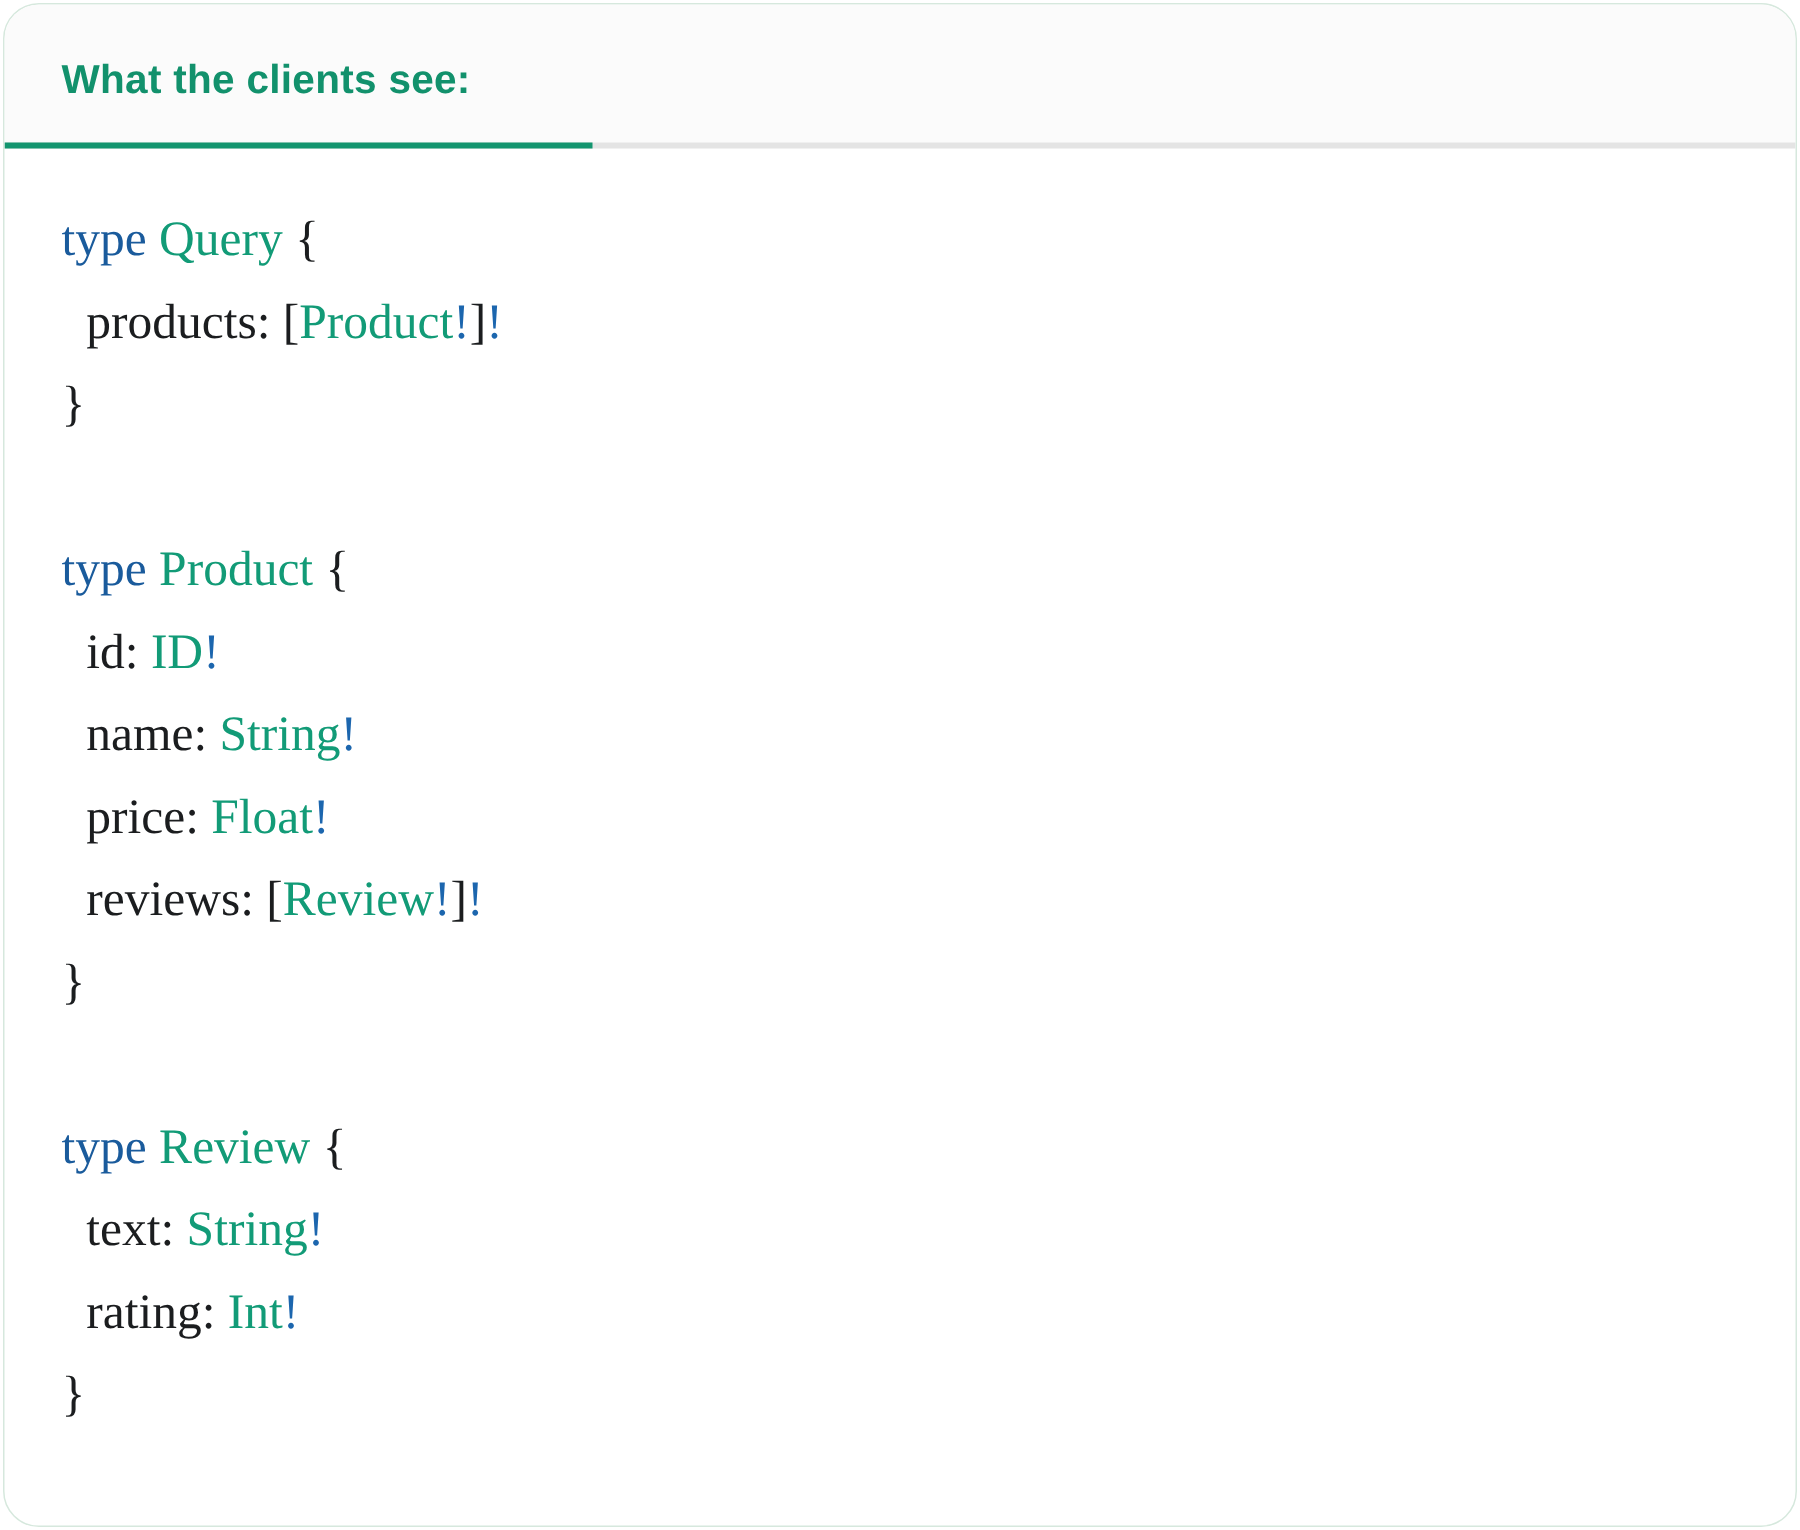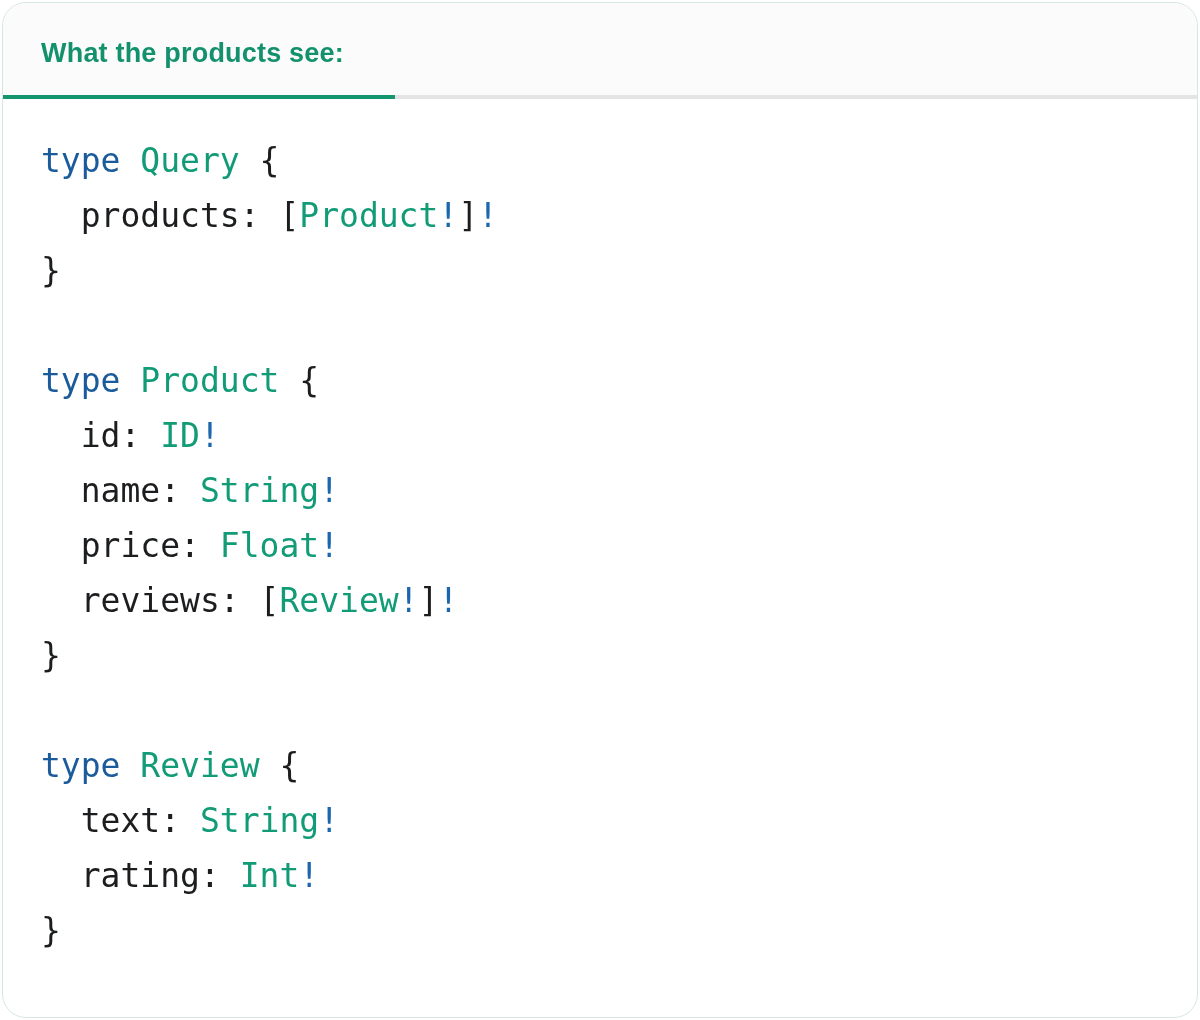--- a/index.html
+++ b/index.html
@@ -51,32 +51,32 @@
   }
   .code {
     margin: 0;
     padding: 34px 38px 40px 38px;
     font-family: "DejaVu Sans Mono", "Liberation Mono", monospace;
     font-size: 33px;
     line-height: 55px;
     color: var(--pl, #1b1d1f);
     white-space: pre;
   }
-  .code-line { min-height: 55px; }
+  .code-line { min-height: 55px; font-family: Liberation Serif, serif; }
   .tok-kw   { color: var(--kw, #1a5b9c); }
   .tok-ty   { color: var(--ty, #129b77); }
   .tok-bang { color: var(--bang, #1c66ae); }
   .tok-pl   { color: var(--pl, #1b1d1f); }
 </style>
 </head>
 <body>
 
 <div class="card">
   <div class="tabbar">
     <div class="tab">
-      <span class="tab-label">What the products see:</span>
+      <span class="tab-label">What the clients see:</span>
     </div>
   </div>
   <div class="divider">
     <div class="active-indicator"></div>
   </div>
   <pre class="code"><code id="code"><div class="code-line"><span class="tok-kw">type</span><span class="tok-pl"> </span><span class="tok-ty">Query</span><span class="tok-pl"> {</span></div><div class="code-line"><span class="tok-pl">  products: [</span><span class="tok-ty">Product</span><span class="tok-bang">!</span><span class="tok-pl">]</span><span class="tok-bang">!</span></div><div class="code-line"><span class="tok-pl">}</span></div><div class="code-line">&nbsp;</div><div class="code-line"><span class="tok-kw">type</span><span class="tok-pl"> </span><span class="tok-ty">Product</span><span class="tok-pl"> {</span></div><div class="code-line"><span class="tok-pl">  id: </span><span class="tok-ty">ID</span><span class="tok-bang">!</span></div><div class="code-line"><span class="tok-pl">  name: </span><span class="tok-ty">String</span><span class="tok-bang">!</span></div><div class="code-line"><span class="tok-pl">  price: </span><span class="tok-ty">Float</span><span class="tok-bang">!</span></div><div class="code-line"><span class="tok-pl">  reviews: [</span><span class="tok-ty">Review</span><span class="tok-bang">!</span><span class="tok-pl">]</span><span class="tok-bang">!</span></div><div class="code-line"><span class="tok-pl">}</span></div><div class="code-line">&nbsp;</div><div class="code-line"><span class="tok-kw">type</span><span class="tok-pl"> </span><span class="tok-ty">Review</span><span class="tok-pl"> {</span></div><div class="code-line"><span class="tok-pl">  text: </span><span class="tok-ty">String</span><span class="tok-bang">!</span></div><div class="code-line"><span class="tok-pl">  rating: </span><span class="tok-ty">Int</span><span class="tok-bang">!</span></div><div class="code-line"><span class="tok-pl">}</span></div></code></pre>
 </div>
 
 </body></html>

